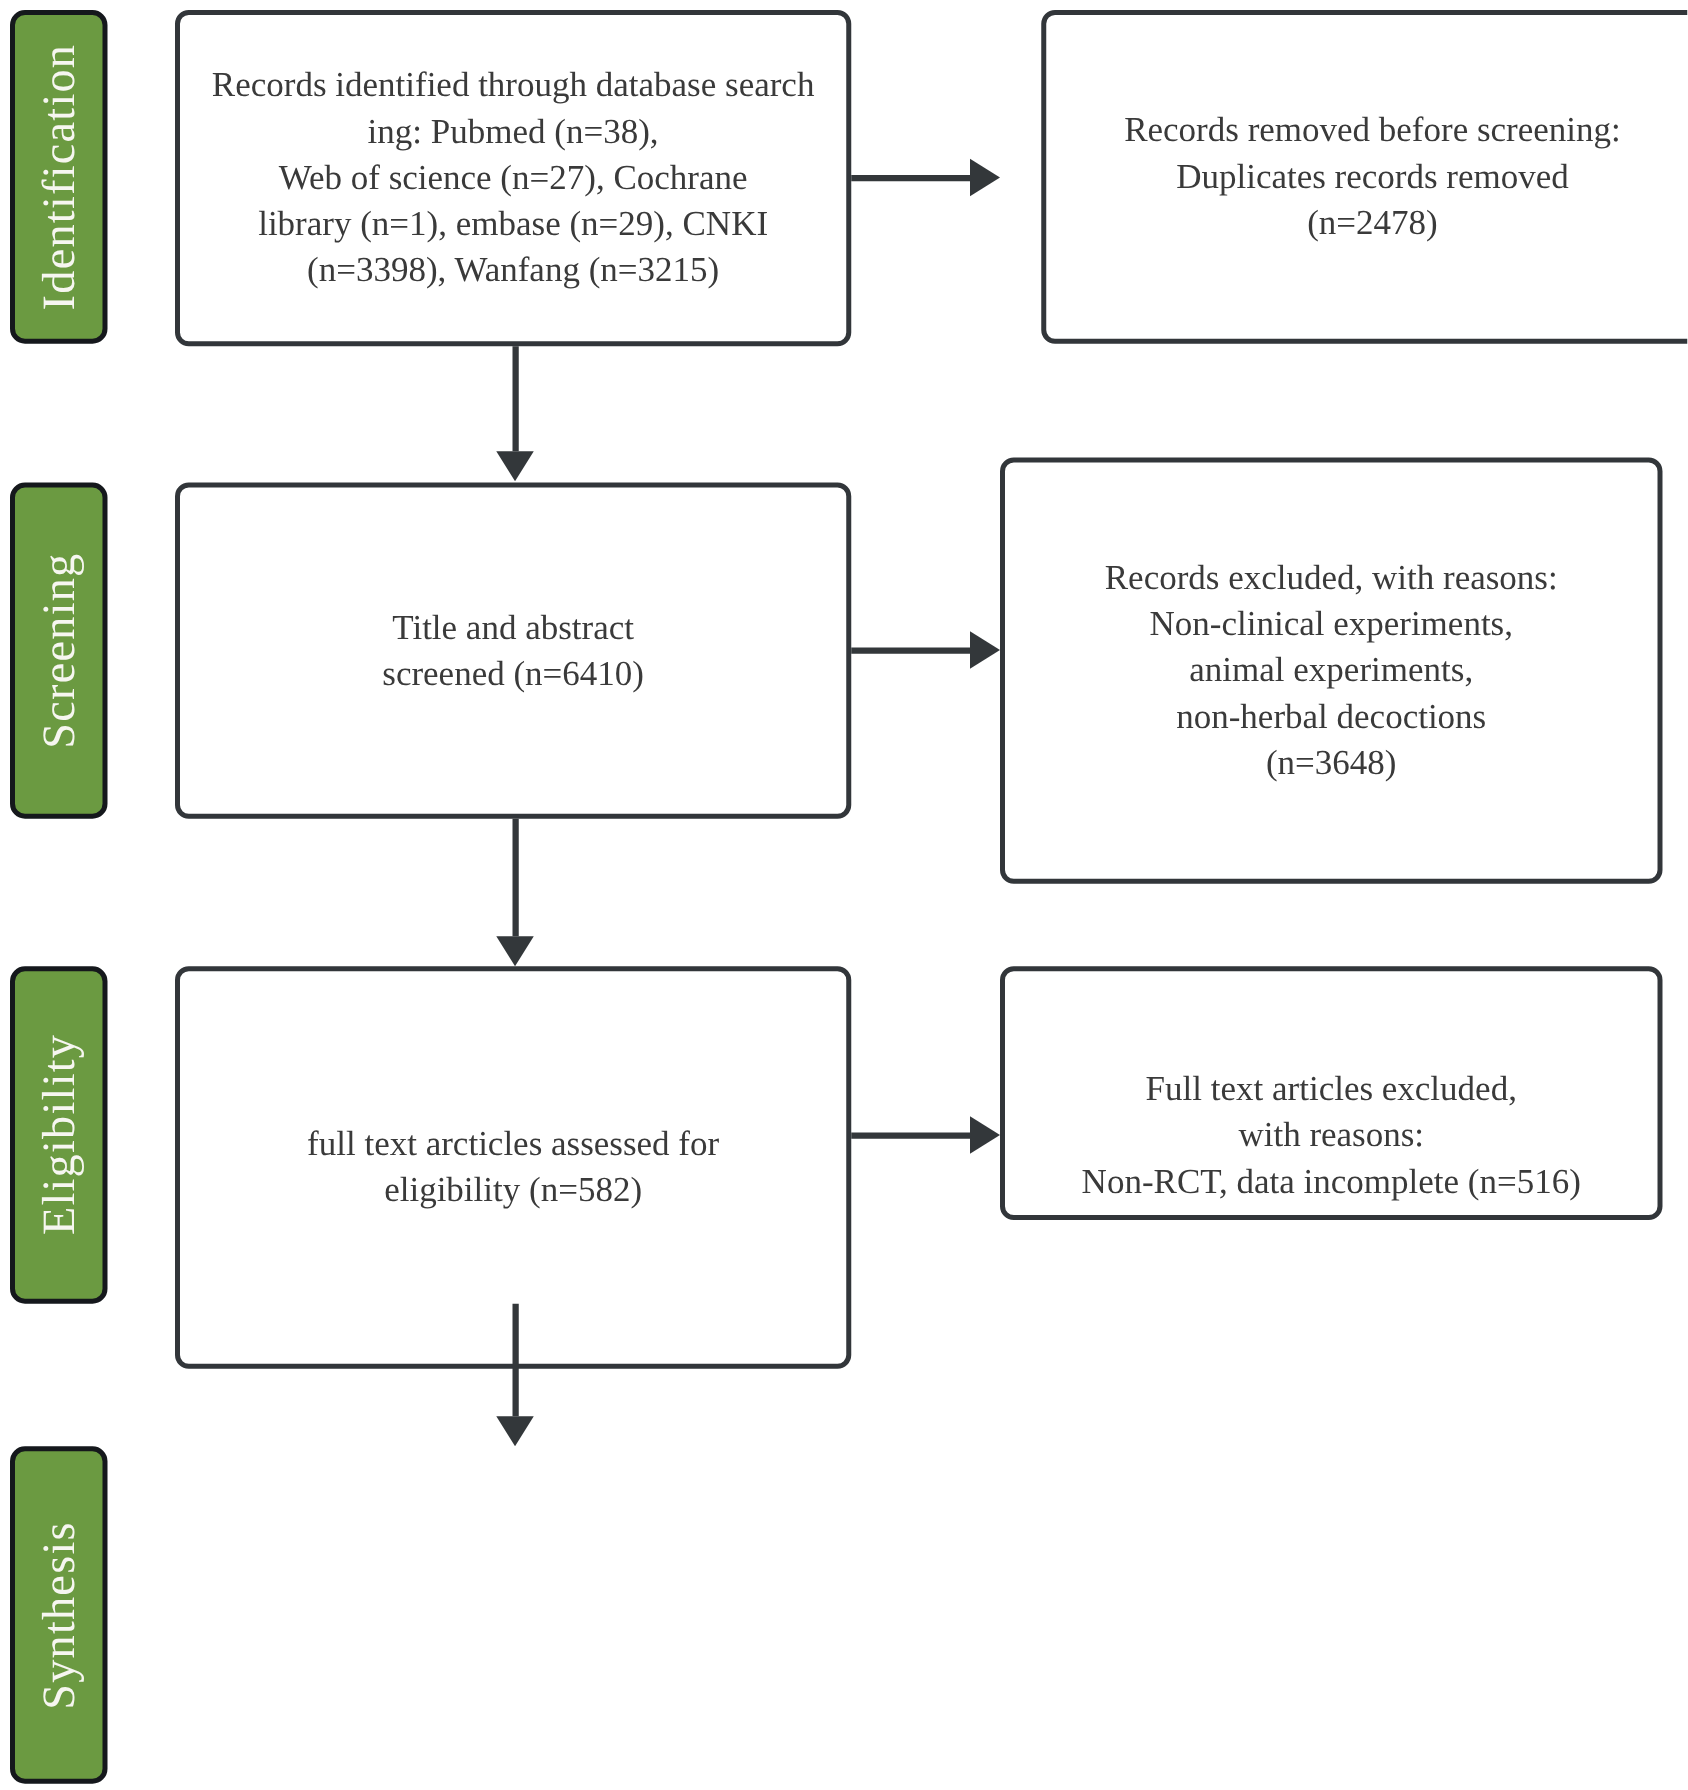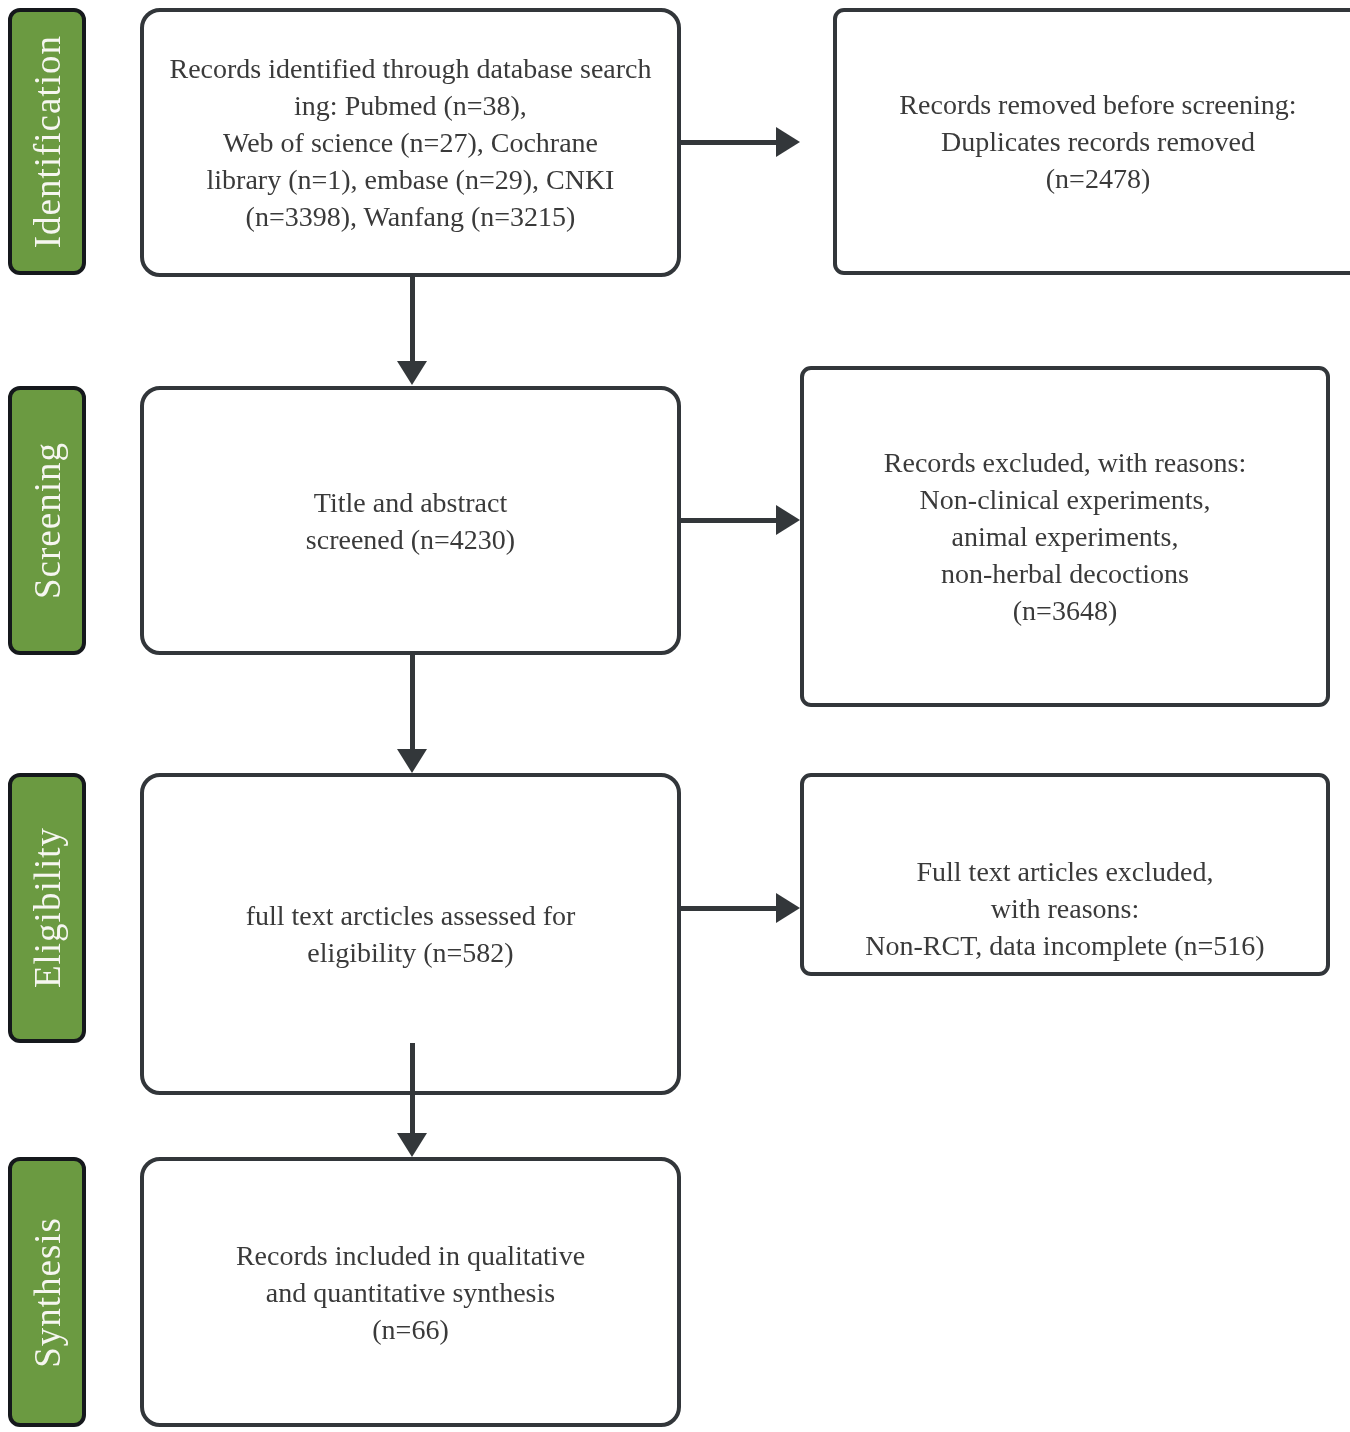--- a/index.html
+++ b/index.html
@@ -52,21 +52,21 @@
     display:flex;align-items:center;justify-content:center;
     padding:8px 14px;
   }
   .box-text{
     color:var(--box-text);
     font-size:28px;
     line-height:37px;
     text-align:center;
     white-space:pre-line;
   }
-  .main{left:140px;width:541px;border-radius:20px;}
+  .main{left:140px;width:541px;}
   .side{left:800px;width:530px;}
   #main-0{top:8px;height:269px;}
   #main-1{top:386px;height:269px;}
   #main-2{top:773px;height:322px;}
   #main-3{top:1157px;height:270px;}
   #side-0{top:8px;height:267px;margin-left:33px;}
   #side-1{top:366px;height:341px;}
   #side-2{top:773px;height:203px;align-items:flex-end;}
 
   
@@ -111,30 +111,25 @@
 
   <div class="box main" id="main-0">
     <div class="box-text">Records identified through database search
 ing: Pubmed (n=38),
 Web of science (n=27), Cochrane
 library (n=1), embase (n=29), CNKI
 (n=3398), Wanfang (n=3215)</div>
   </div>
   <div class="box main" id="main-1">
     <div class="box-text">Title and abstract
-screened (n=4230)</div>
+screened (n=6410)</div>
   </div>
   <div class="box main" id="main-2">
     <div class="box-text">full text arcticles assessed for
 eligibility (n=582)</div>
-  </div>
-  <div class="box main" id="main-3">
-    <div class="box-text">Records included in qualitative
-and quantitative synthesis
-(n=66)</div>
   </div>
 
   <div class="box side" id="side-0">
     <div class="box-text">Records removed before screening:
 Duplicates records removed
 (n=2478)</div>
   </div>
   <div class="box side" id="side-1">
     <div class="box-text">Records excluded, with reasons:
 Non-clinical experiments,

